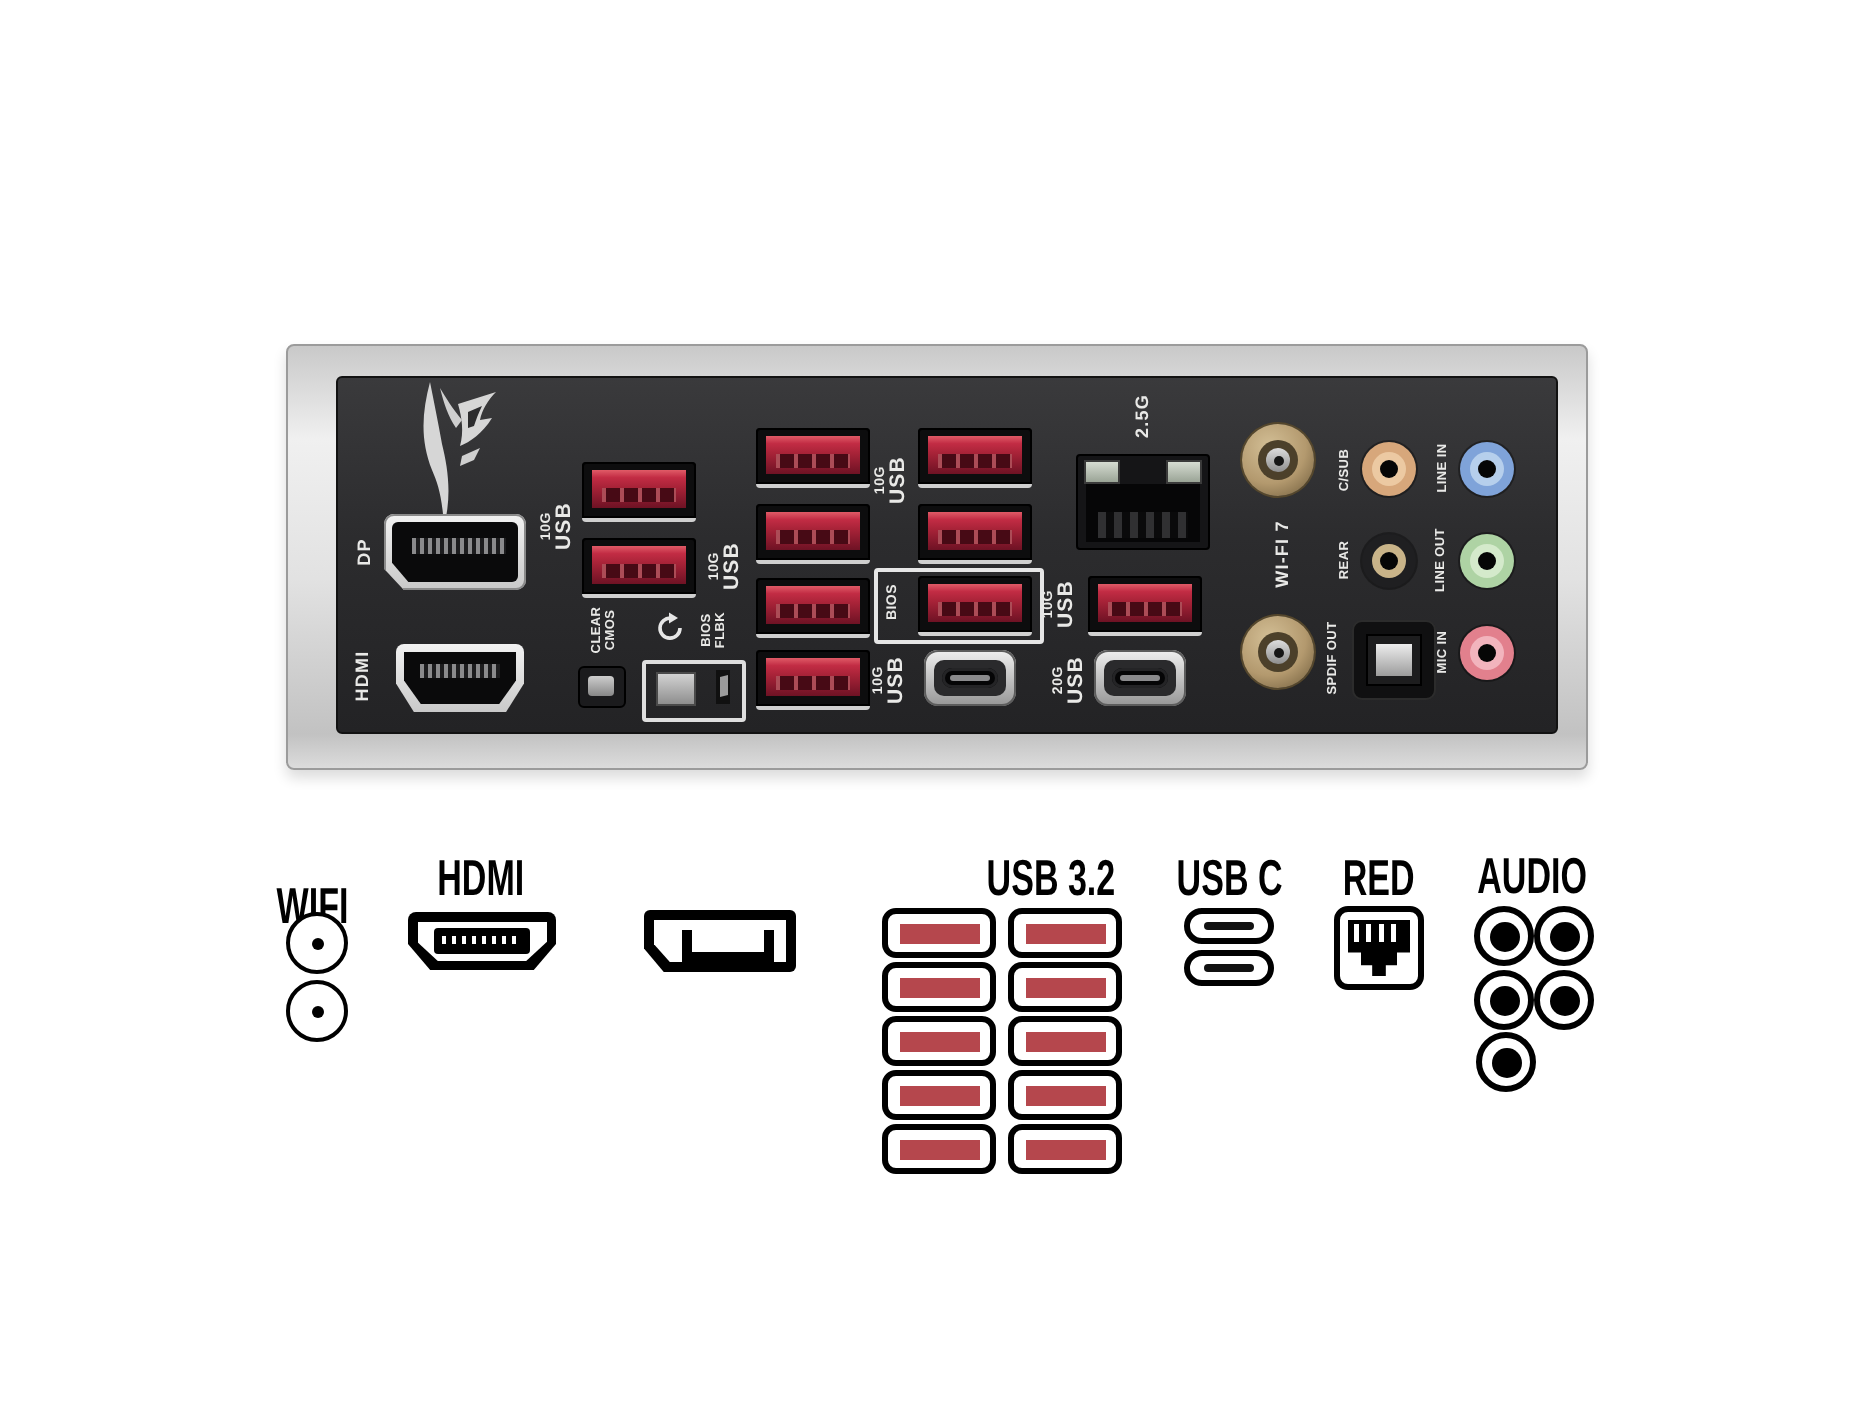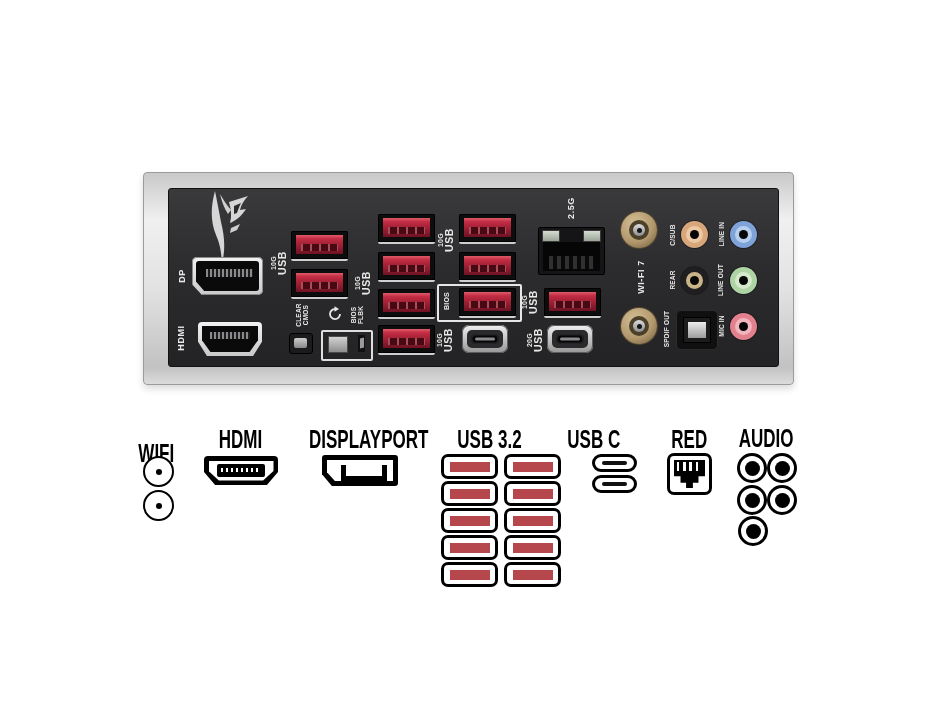--- a/index.html
+++ b/index.html
@@ -326,29 +326,27 @@
   <div class="lwifi" style="left:143px;top:490px"></div>
 
   <div class="ltitle" style="left:200px;top:426px;width:80px">
     <span>HDMI</span></div>
   <div class="abs lhdmi">
     <div class="o"></div>
     <div class="i"></div>
     <div class="c"></div>
   </div>
 
-  <div class="ltitle" style="left:288px;top:426px;width:140px">
-    <span>DISPLAYPORT</span></div>
   <div class="abs ldp">
     <div class="o"></div>
     <div class="i"></div>
     <div class="c"></div>
   </div>
 
-  <div class="ltitle" style="left:429px;top:426px;width:120px">
+  <div class="ltitle" style="left:465px;top:426px;width:120px">
     <span>USB 3.2</span></div>
   <div class="lusb" style="left:441px;top:454px">
       <div class="bar"></div>
     </div>
   <div class="lusb" style="left:504px;top:454px">
       <div class="bar"></div>
     </div>
   <div class="lusb" style="left:441px;top:481px">
       <div class="bar"></div>
     </div>
@@ -367,21 +365,21 @@
   <div class="lusb" style="left:504px;top:535px">
       <div class="bar"></div>
     </div>
   <div class="lusb" style="left:441px;top:562px">
       <div class="bar"></div>
     </div>
   <div class="lusb" style="left:504px;top:562px">
       <div class="bar"></div>
     </div>
 
-  <div class="ltitle" style="left:554px;top:426px;width:80px">
+  <div class="ltitle" style="left:575px;top:426px;width:80px">
     <span>USB C</span></div>
   <div class="lusbc" style="top:454px">
       <div class="bar"></div>
     </div>
   <div class="lusbc" style="top:475px">
       <div class="bar"></div>
     </div>
 
   <div class="ltitle" style="left:649px;top:426px;width:80px">
     <span>RED</span></div>

